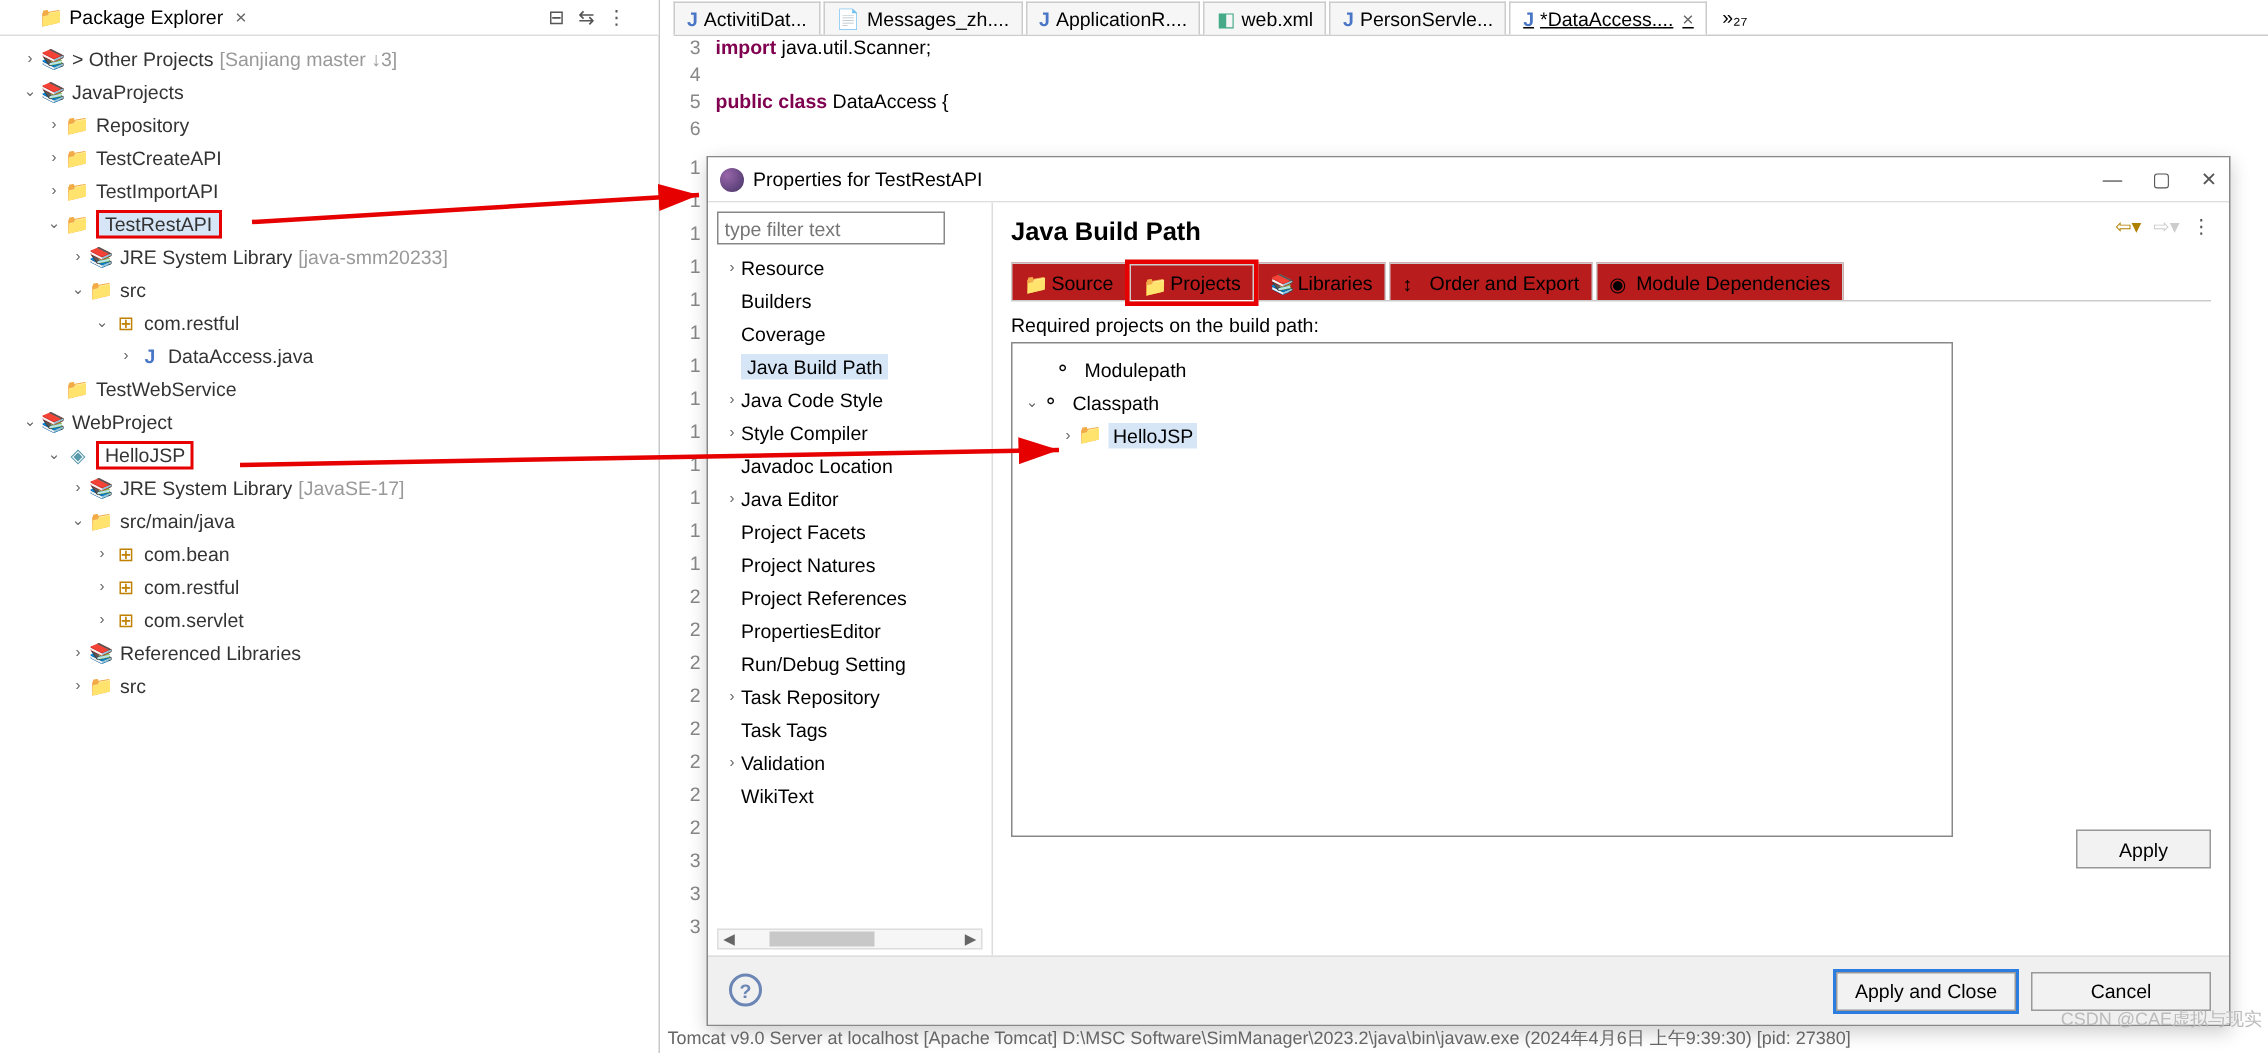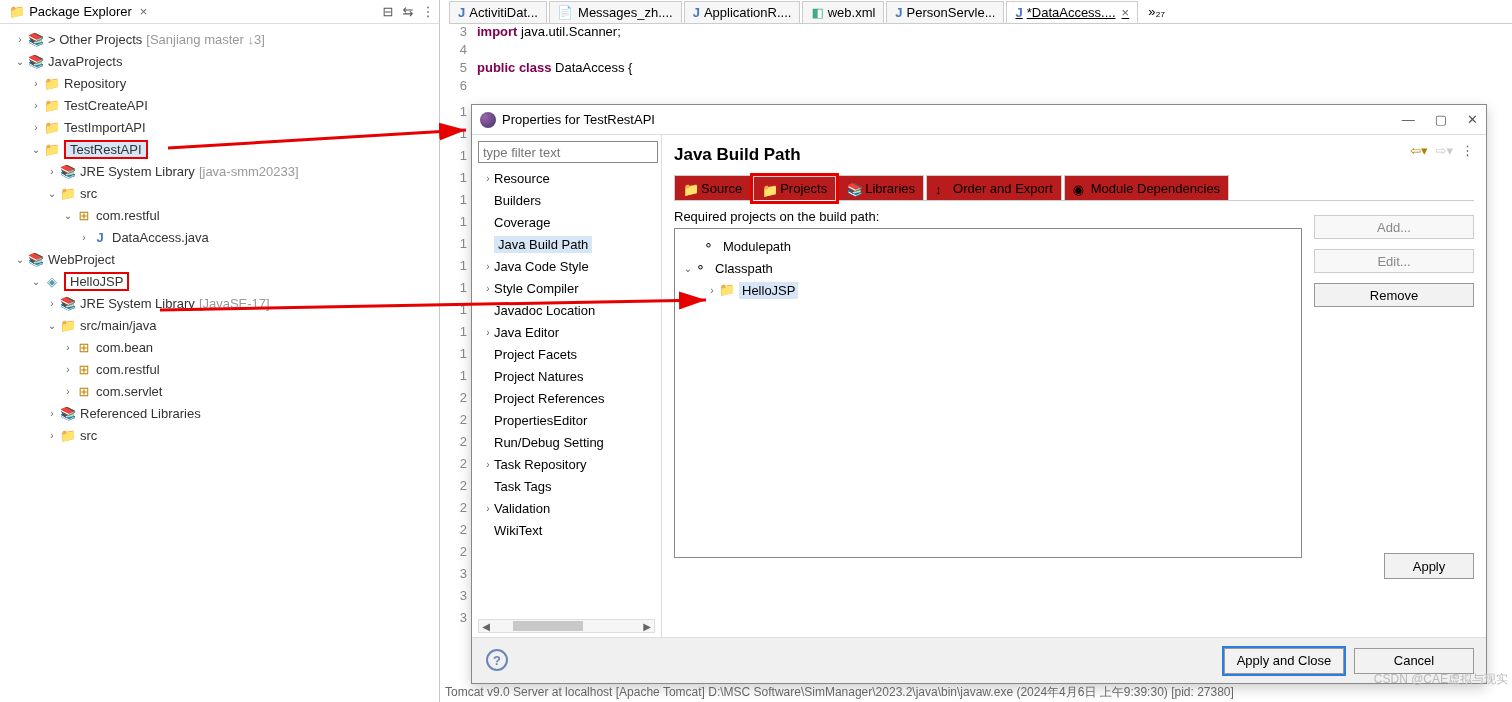--- a/index.html
+++ b/index.html
@@ -1,20 +1,20 @@
 <!DOCTYPE html>
 <html><head>
 <meta charset="utf-8">
 <style>
 * { margin:0; padding:0; box-sizing:border-box; font-family:"Segoe UI",Tahoma,sans-serif; font-size:13px; }
 body { background:#fff; position:relative; width:1512px; height:702px; overflow:hidden; }
 
 
 .explorer { position:absolute; left:0; top:0; width:440px; height:702px; border-right:1px solid #c8c8c8; }
-.explorer-header { display:flex; align-items:center; height:24px; padding:0 3px; background:#fff; border-bottom:1px solid #ddd; }
+.explorer-header { display:flex; align-items:center; height:24px; padding:0 20px; background:#fff; border-bottom:1px solid #ddd; }
 .explorer-title { display:flex; align-items:center; gap:4px; padding:2px 6px; }
 .explorer-title .x { margin-left:4px; color:#666; }
 .explorer-toolbar { margin-left:auto; display:flex; gap:4px; }
 .tool-icon { width:16px; height:16px; display:inline-flex; align-items:center; justify-content:center; color:#555; }
 
 .tree { padding:4px 0; }
 .tree-row { display:flex; align-items:center; height:22px; padding-left:4px; white-space:nowrap; }
 .tree-row .arrow { width:16px; height:16px; display:inline-flex; align-items:center; justify-content:center; color:#666; font-size:10px; }
 .tree-row .icon { width:16px; height:16px; display:inline-flex; align-items:center; justify-content:center; margin-right:4px; }
 .tree-row .label { color:#333; }
@@ -40,21 +40,21 @@
 .line-strip { position:absolute; left:449px; top:104px; width:22px; color:#888; }
 .line-strip div { height:22px; text-align:right; padding-right:4px; }
 
 
 .dialog { position:absolute; left:471px; top:104px; width:1016px; height:580px; border:1px solid #888; background:#f0f0f0; box-shadow:0 4px 12px rgba(0,0,0,.2); }
 .titlebar { display:flex; align-items:center; height:30px; padding:0 8px; background:#fff; border-bottom:1px solid #ddd; }
 .titlebar .eclipse-icon { width:16px; height:16px; margin-right:6px; border-radius:50%; background:radial-gradient(circle at 30% 30%,#96a,#436); }
 .win-controls { margin-left:auto; display:flex; gap:20px; color:#555; }
 .dialog-body { display:flex; height:calc(100% - 30px - 46px); background:#fff; }
 .dlg-left { width:190px; border-right:1px solid #ddd; padding:6px; position:relative; }
-.filter-input { width:180px; height:22px; border:1px solid #888; padding:0 4px; }
+.filter-input { width:152px; height:22px; border:1px solid #888; padding:0 4px; }
 .cat-list { margin-top:4px; }
 .cat-row { display:flex; align-items:center; height:22px; padding-left:4px; }
 .cat-row .arrow { width:12px; display:inline-flex; align-items:center; justify-content:center; color:#666; font-size:10px; }
 .cat-row.selected .label { background:#d6e6f7; padding:1px 4px; }
 .dlg-left-scroll { position:absolute; left:6px; right:6px; bottom:4px; height:14px; background:#f6f6f6; border:1px solid #ddd; display:flex; align-items:center; }
 .dlg-left-scroll .thumb { width:70px; height:10px; background:#c8c8c8; margin-left:20px; }
 .dlg-left-scroll .ar { width:14px; text-align:center; color:#666; font-size:10px; }
 
 .dlg-right { flex:1; padding:8px 12px; position:relative; }
 .dlg-heading { font-size:17px; font-weight:600; margin:2px 0 10px; }
@@ -154,20 +154,25 @@
           <div class="tree-row indent4">
         <span class="arrow">⌄</span>
         <span class="icon i-pkg"></span>
         <span class="label">com.restful</span>
       </div>
             <div class="tree-row indent5">
         <span class="arrow">›</span>
         <span class="icon i-java"></span>
         <span class="label">DataAccess.java</span>
       </div>
+      <div class="tree-row indent2">
+        <span class="arrow"></span>
+        <span class="icon i-proj"></span>
+        <span class="label">TestWebService</span>
+      </div>
     <div class="tree-row indent1">
         <span class="arrow">⌄</span>
         <span class="icon i-workset"></span>
         <span class="label">WebProject</span>
       </div>
       <div class="tree-row indent2">
         <span class="arrow">⌄</span>
         <span class="icon i-dyn"></span>
         <span class="label selected-box2">HelloJSP</span>
       </div>
@@ -411,25 +416,20 @@
         <div class="req-row">
             <span class="arrow">⌄</span>
             <span class="icon">⚬</span>
             <span class="label">Classpath</span>
           </div>
         <div class="req-row selected" style="padding-left:24px">
             <span class="arrow">›</span>
             <span class="icon i-proj"></span>
             <span class="label">HelloJSP</span>
           </div>
-      </div>
-      <div class="side-btns">
-        <button class="btn disabled">Add...</button>
-        <button class="btn disabled">Edit...</button>
-        <button class="btn">Remove</button>
       </div>
       <div class="apply-row">
         <button class="footer-btn" style="width:90px">Apply</button>
       </div>
     </div>
   </div>
   <div class="dlg-footer">
     <span class="help-icon">?</span>
     <button class="footer-btn primary">Apply and Close</button>
     <button class="footer-btn">Cancel</button>

